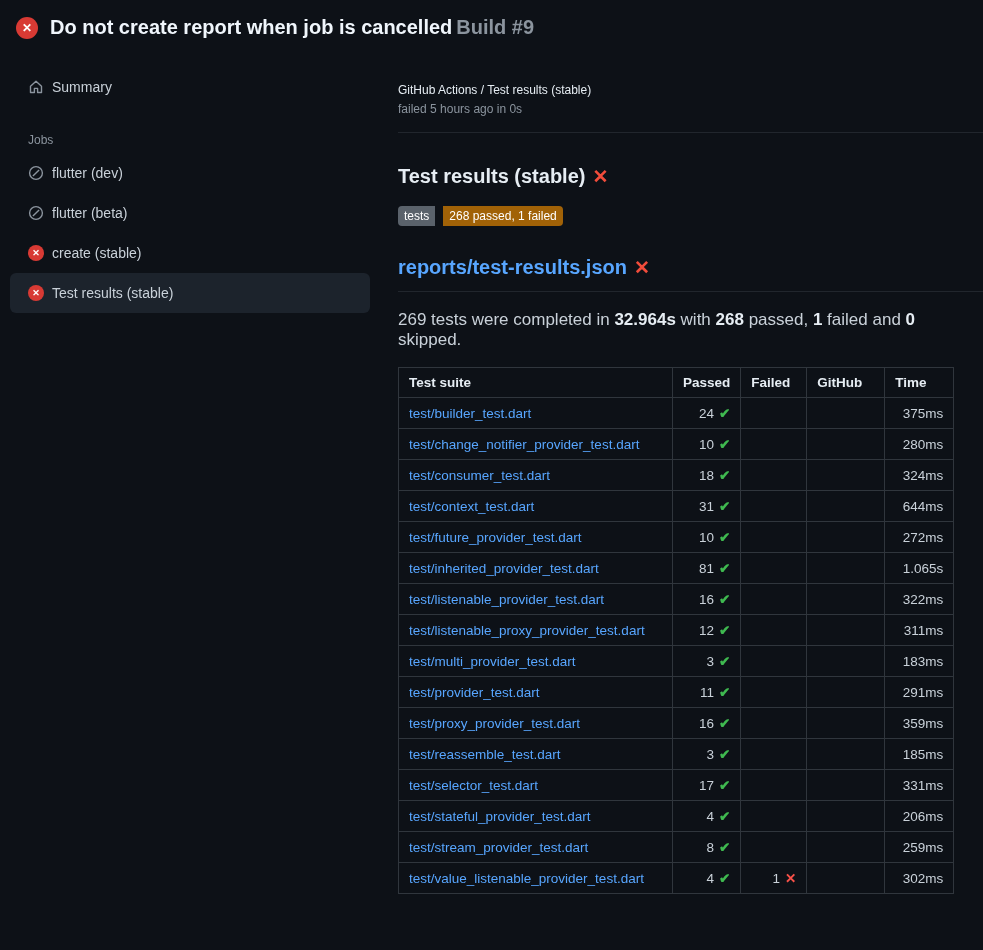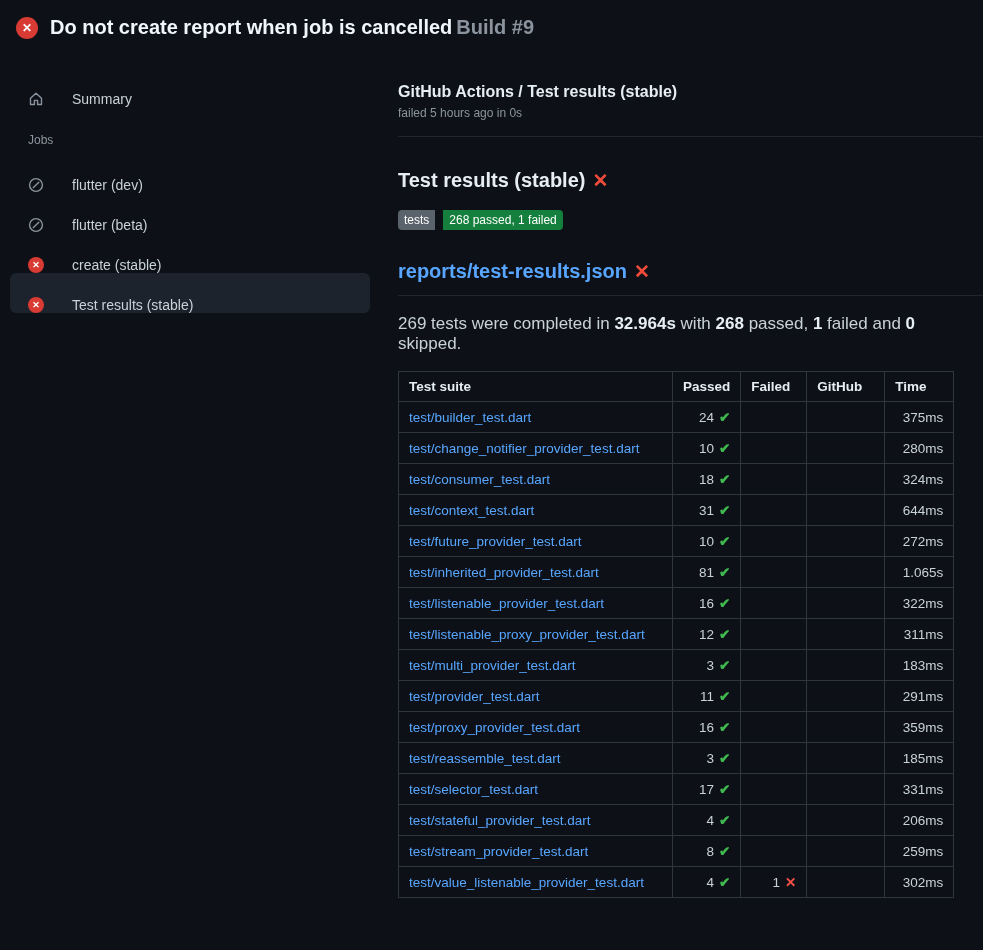--- a/index.html
+++ b/index.html
@@ -27,41 +27,41 @@
   .run-title { font-size: 20px; font-weight: 700; color: #f0f6fc; display: inline; }
   .build-no { font-size: 20px; font-weight: 700; color: #8b949e; }
 
   
   .content { display: flex; align-items: flex-start; }
   .sidebar { flex: 0 0 398px; padding: 18px 28px 0 10px; }
   .main { flex: 1 1 auto; padding: 14px 0 0 0; min-width: 0; }
 
   
   .side-item {
-    display: flex; align-items: flex-end; gap: 28px;
+    display: flex; align-items: center; gap: 8px;
     height: 40px; padding: 0 12px 0 18px;
     border-radius: 6px; cursor: pointer; color: #c9d1d9;
   }
   .side-item.selected { background: #1c232c; }
   .side-item .icon { display: inline-flex; width: 16px; height: 16px; flex: 0 0 auto; align-items: center; justify-content: center; }
   .side-label { font-size: 14px; }
   .jobs-label { font-size: 12px; color: #8b949e; padding: 0 0 6px 18px; margin-top: 26px; }
   .summary-wrap { margin-bottom: 4px; }
 
   
-  .breadcrumb { font-size: 16px; font-weight: 700; color: #e6edf3; margin-top: 20px; }
+  .breadcrumb { font-size: 12px; font-weight: 400; color: #e6edf3; margin-top: 20px; }
   .run-meta { font-size: 12px; color: #8b949e; margin-top: 5px; }
   hr.div { border: none; border-top: 1px solid #21262d; margin-top: 16px; }
 
   h2.section-title { font-size: 20px; font-weight: 700; color: #e6edf3; margin-top: 32px; }
   .red-x { color: #f14c3b; font-weight: 900; font-size: 19px; margin-left: 7px; }
 
   .badge { display: inline-flex; font-size: 12px; margin-top: 18px; border-radius: 4px; overflow: hidden; line-height: 1; gap: 8px; }
   .badge-label { background: #5a626b; color: #ffffff; padding: 4px 6px; }
-  .badge-value { background: #15803d; color: #ffffff; padding: 4px 6px; }
+  .badge-value { background: #a16207; color: #ffffff; padding: 4px 6px; }
 
   h2.report-title { font-size: 20px; font-weight: 700; margin-top: 30px; }
   h2.report-title a { color: #58a6ff; }
   hr.div2 { border: none; border-top: 1px solid #21262d; margin-top: 12px; }
 
   .summary-line { margin-top: 18px; font-size: 17px; color: #c9d1d9; }
   .summary-line b { color: #e6edf3; }
 
   
   table.results { border-collapse: collapse; margin-top: 17px; font-size: 13.5px; }

